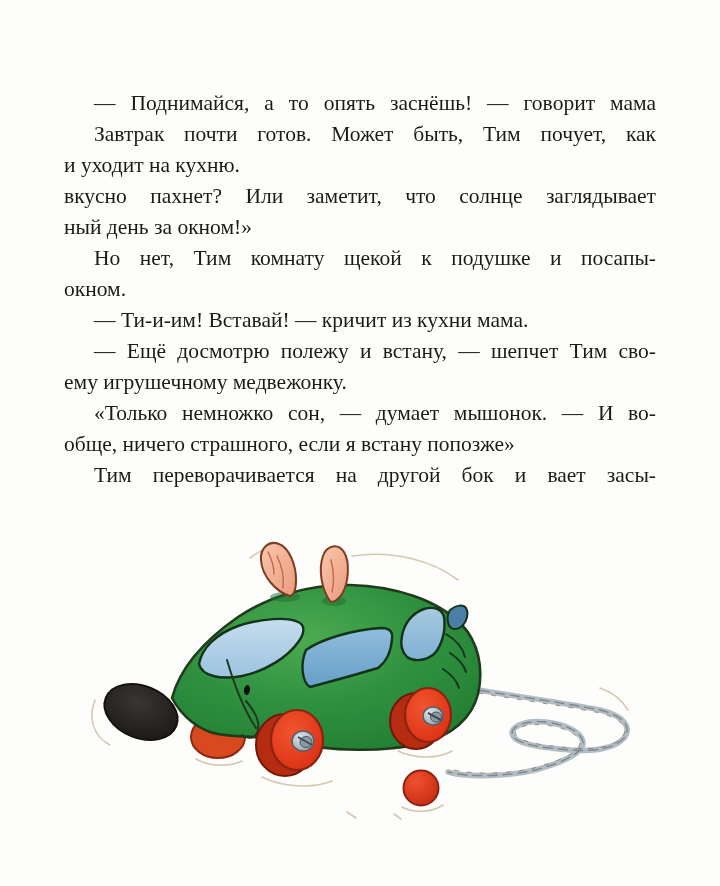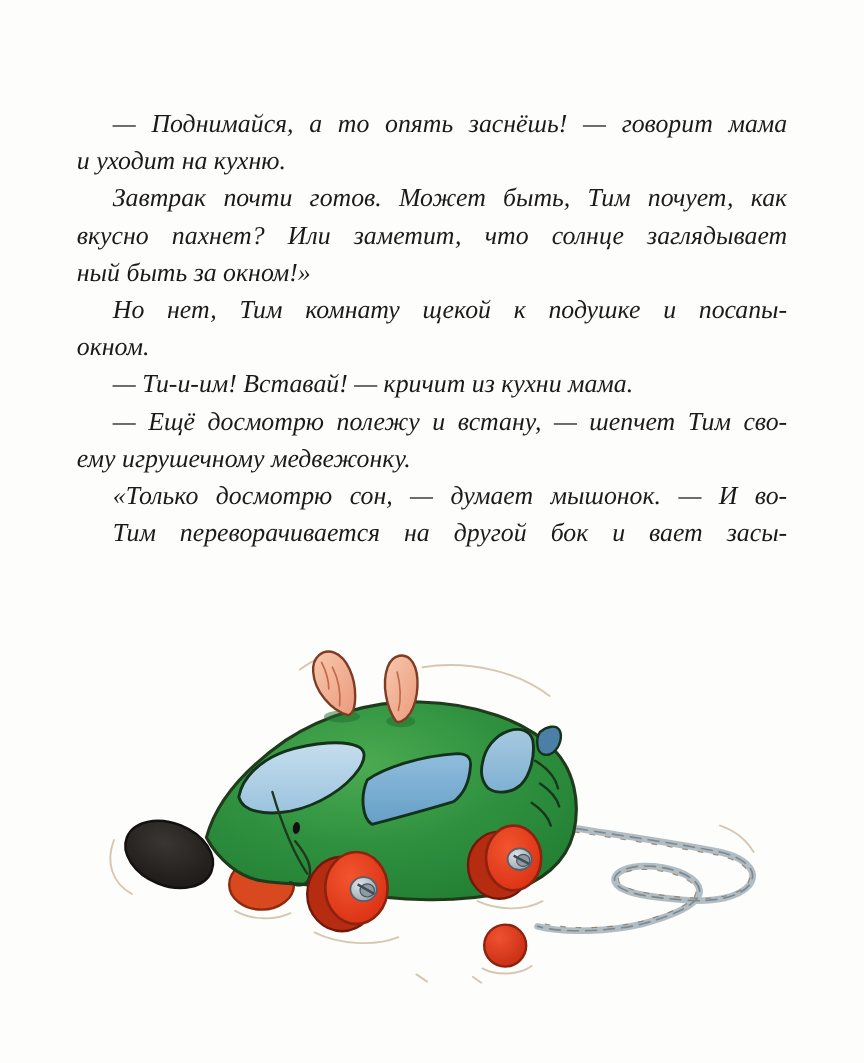--- a/index.html
+++ b/index.html
@@ -1,49 +1,49 @@
 <!DOCTYPE html>
 <html lang="ru"><head>
 <meta charset="utf-8">
 <style>
   html,body { margin:0; padding:0; background:#ffffff; }
   .page {
     position:relative; width:720px; height:886px; overflow:hidden;
     background:#fdfdfb;
     font-family:"Liberation Serif","DejaVu Serif",serif;
-    font-style:italic;
   }
   .text-block {
     position:absolute; left:64px; top:88px; width:592px;
     color:#1b1a18; font-size:21.5px; line-height:31px;
     -webkit-font-smoothing:antialiased;
   }
   .line { white-space:normal; }
   .line.just { text-align:justify; text-align-last:justify; text-justify:inter-word; }
   .line.last { text-align:left; }
   .line.first { text-indent:30px; }
   .illo { position:absolute; left:0; top:0; pointer-events:none; }
 </style>
 </head>
 <body>
 
 <div class="page" style="background: rgb(253, 253, 251);">
 
   <div class="text-block" style="color: rgb(27, 26, 24);">
       <div class="line first just">— Поднимайся, а то опять заснёшь! — говорит мама</div>
+      <div class="line first just">Завтрак почти готов. Может быть, Тим почует, как</div>
       <div class="line last">и уходит на кухню.</div>
-      <div class="line first just">Завтрак почти готов. Может быть, Тим почует, как</div>
       <div class="line just">вкусно пахнет? Или заметит, что солнце заглядывает</div>
-      <div class="line last">ный быть за окном!»</div>
+      <div class="line last">ный день за окном!»</div>
       <div class="line first just">Но нет, Тим комнату щекой к подушке и посапы-</div>
       <div class="line last">окном.</div>
       <div class="line first last">— Ти-и-им! Вставай! — кричит из кухни мама.</div>
       <div class="line first just">— Ещё досмотрю полежу и встану, — шепчет Тим сво-</div>
       <div class="line last">ему игрушечному медвежонку.</div>
-      <div class="line first just">«Только досмотрю сон, — думает мышонок. — И во-</div>
+      <div class="line first just">«Только немножко сон, — думает мышонок. — И во-</div>
+      <div class="line last">обще, ничего страшного, если я встану попозже»</div>
       <div class="line first just">Тим переворачивается на другой бок и вает засы-</div>
     </div>
 
   <svg class="illo" width="720" height="886" viewBox="0 0 720 886">
     <defs>
       <radialGradient id="greenGrad" cx="42%" cy="32%" r="80%">
         <stop offset="0%" stop-color="#4cab51"></stop>
         <stop offset="50%" stop-color="#2f9140"></stop>
         <stop offset="100%" stop-color="#217c31"></stop>
       </radialGradient>

